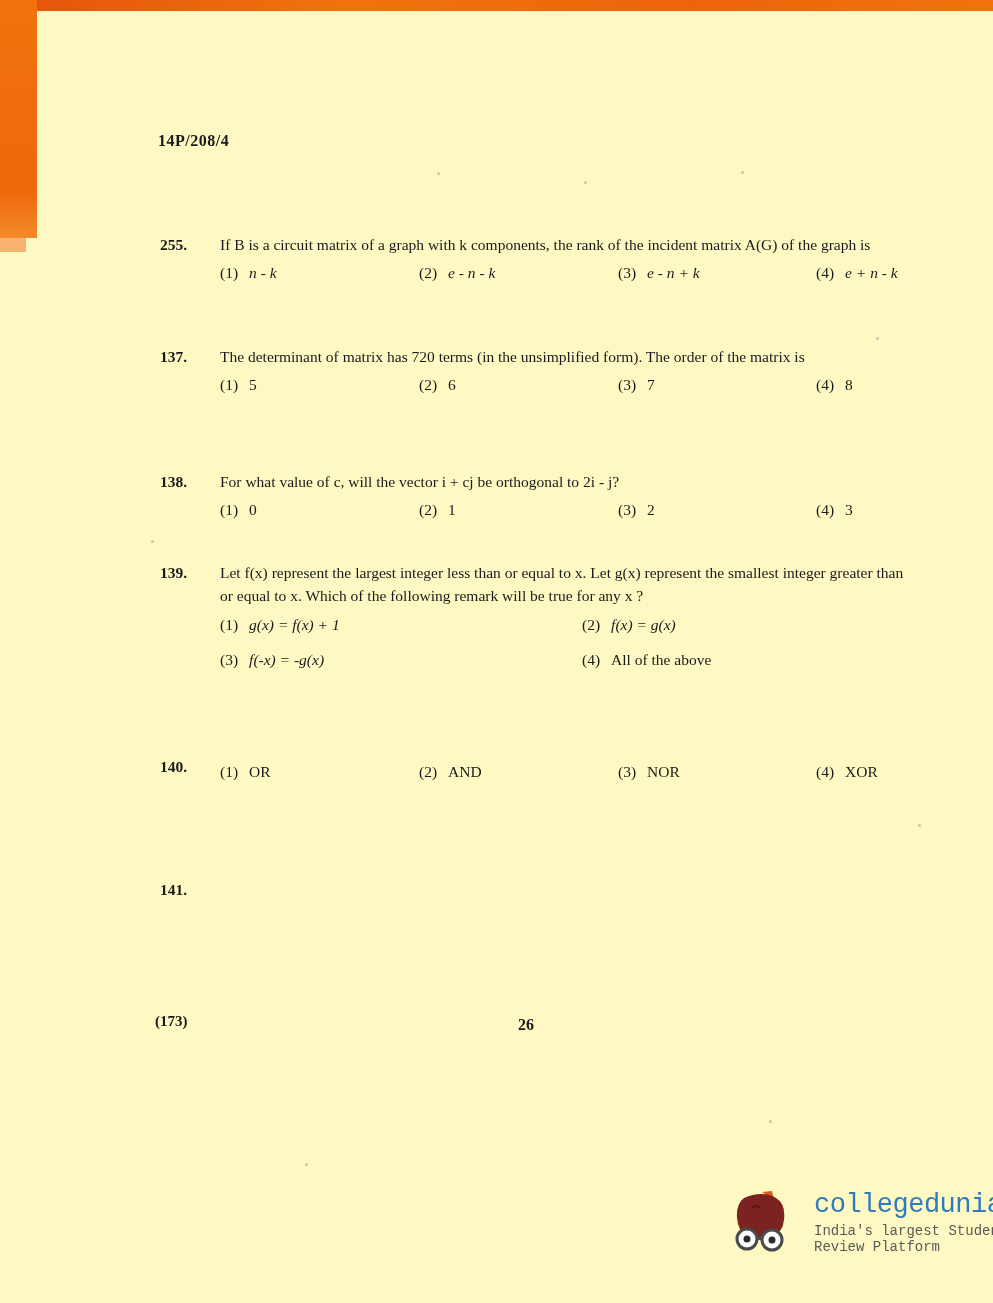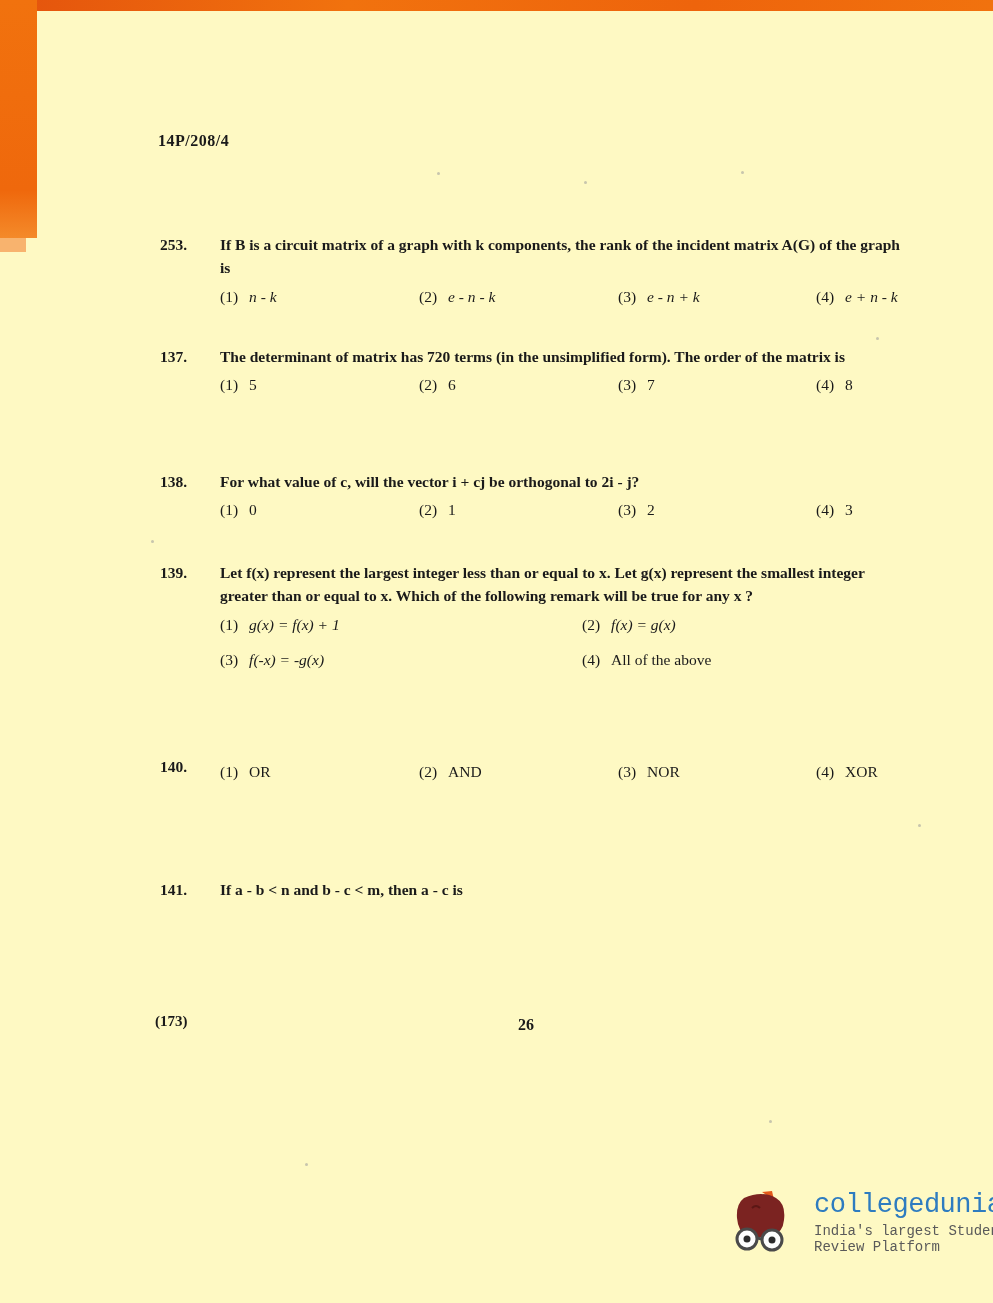--- a/index.html
+++ b/index.html
@@ -37,21 +37,21 @@
 
   .question {
     position:absolute; left:160px; width:745px;
     display:flex;
   }
   .qnum {
     width:44px; flex-shrink:0;
     font-weight:bold; font-size:15.5px; line-height:1.5;
   }
   .qbody { flex:1; padding-left:16px; }
-  .qtext { font-size:15.5px; line-height:1.5;font-weight:bold; }
+  .qtext { font-size:15.5px; line-height:1.5; }
 
   .opts { display:grid; margin-top:8px; font-size:15.5px;gap:36px; }
   .opts-4 { grid-template-columns:163px 163px 162px 1fr; }
   .opts-2 { grid-template-columns:326px 1fr; row-gap:17px; }
   .opt { white-space:nowrap; }
   .olabel { margin-right:11px; }
   .otext { font-style:italic; }
   .otext.plain { font-style:normal; }
 
   .q136 { top:233px; }
@@ -111,21 +111,21 @@
   <div class="speck" style="left:741px; top:171px;"></div>
   <div class="speck" style="left:151px; top:540px;"></div>
   <div class="speck" style="left:876px; top:337px;"></div>
   <div class="speck" style="left:918px; top:824px;"></div>
   <div class="speck" style="left:305px; top:1163px;"></div>
   <div class="speck" style="left:769px; top:1120px;"></div>
 
   <div class="header-code">14P/208/4</div>
 
   <div class="question q136">
-    <div class="qnum">253.</div>
+    <div class="qnum">255.</div>
     <div class="qbody">
       <div class="qtext">If B is a circuit matrix of a graph with k components, the rank of the incident matrix A(G) of the graph is</div>
       <div class="opts opts-4">
         <span class="opt"><span class="olabel">(1)</span><span class="otext">n - k</span></span>
         <span class="opt"><span class="olabel">(2)</span><span class="otext">e - n - k</span></span>
         <span class="opt"><span class="olabel">(3)</span><span class="otext">e - n + k</span></span>
         <span class="opt"><span class="olabel">(4)</span><span class="otext">e + n - k</span></span>
       </div>
     </div>
   </div>
@@ -177,21 +177,20 @@
         <span class="opt"><span class="olabel">(2)</span><span class="otext plain">AND</span></span>
         <span class="opt"><span class="olabel">(3)</span><span class="otext plain">NOR</span></span>
         <span class="opt"><span class="olabel">(4)</span><span class="otext plain">XOR</span></span>
       </div>
     </div>
   </div>
 
   <div class="question q141">
     <div class="qnum">141.</div>
     <div class="qbody">
-      <div class="qtext">If a - b &lt; n and b - c &lt; m, then a - c is</div>
     </div>
   </div>
 
   <div class="footer-left">(173)</div>
   <div class="footer-page">26</div>
 
   <div class="logo">
     <span>
       <svg width="58" height="62" viewBox="0 0 58 62" aria-hidden="true">
         <path d="M30 2 L42 10 L40 1 Z" fill="#e2591a"></path>

